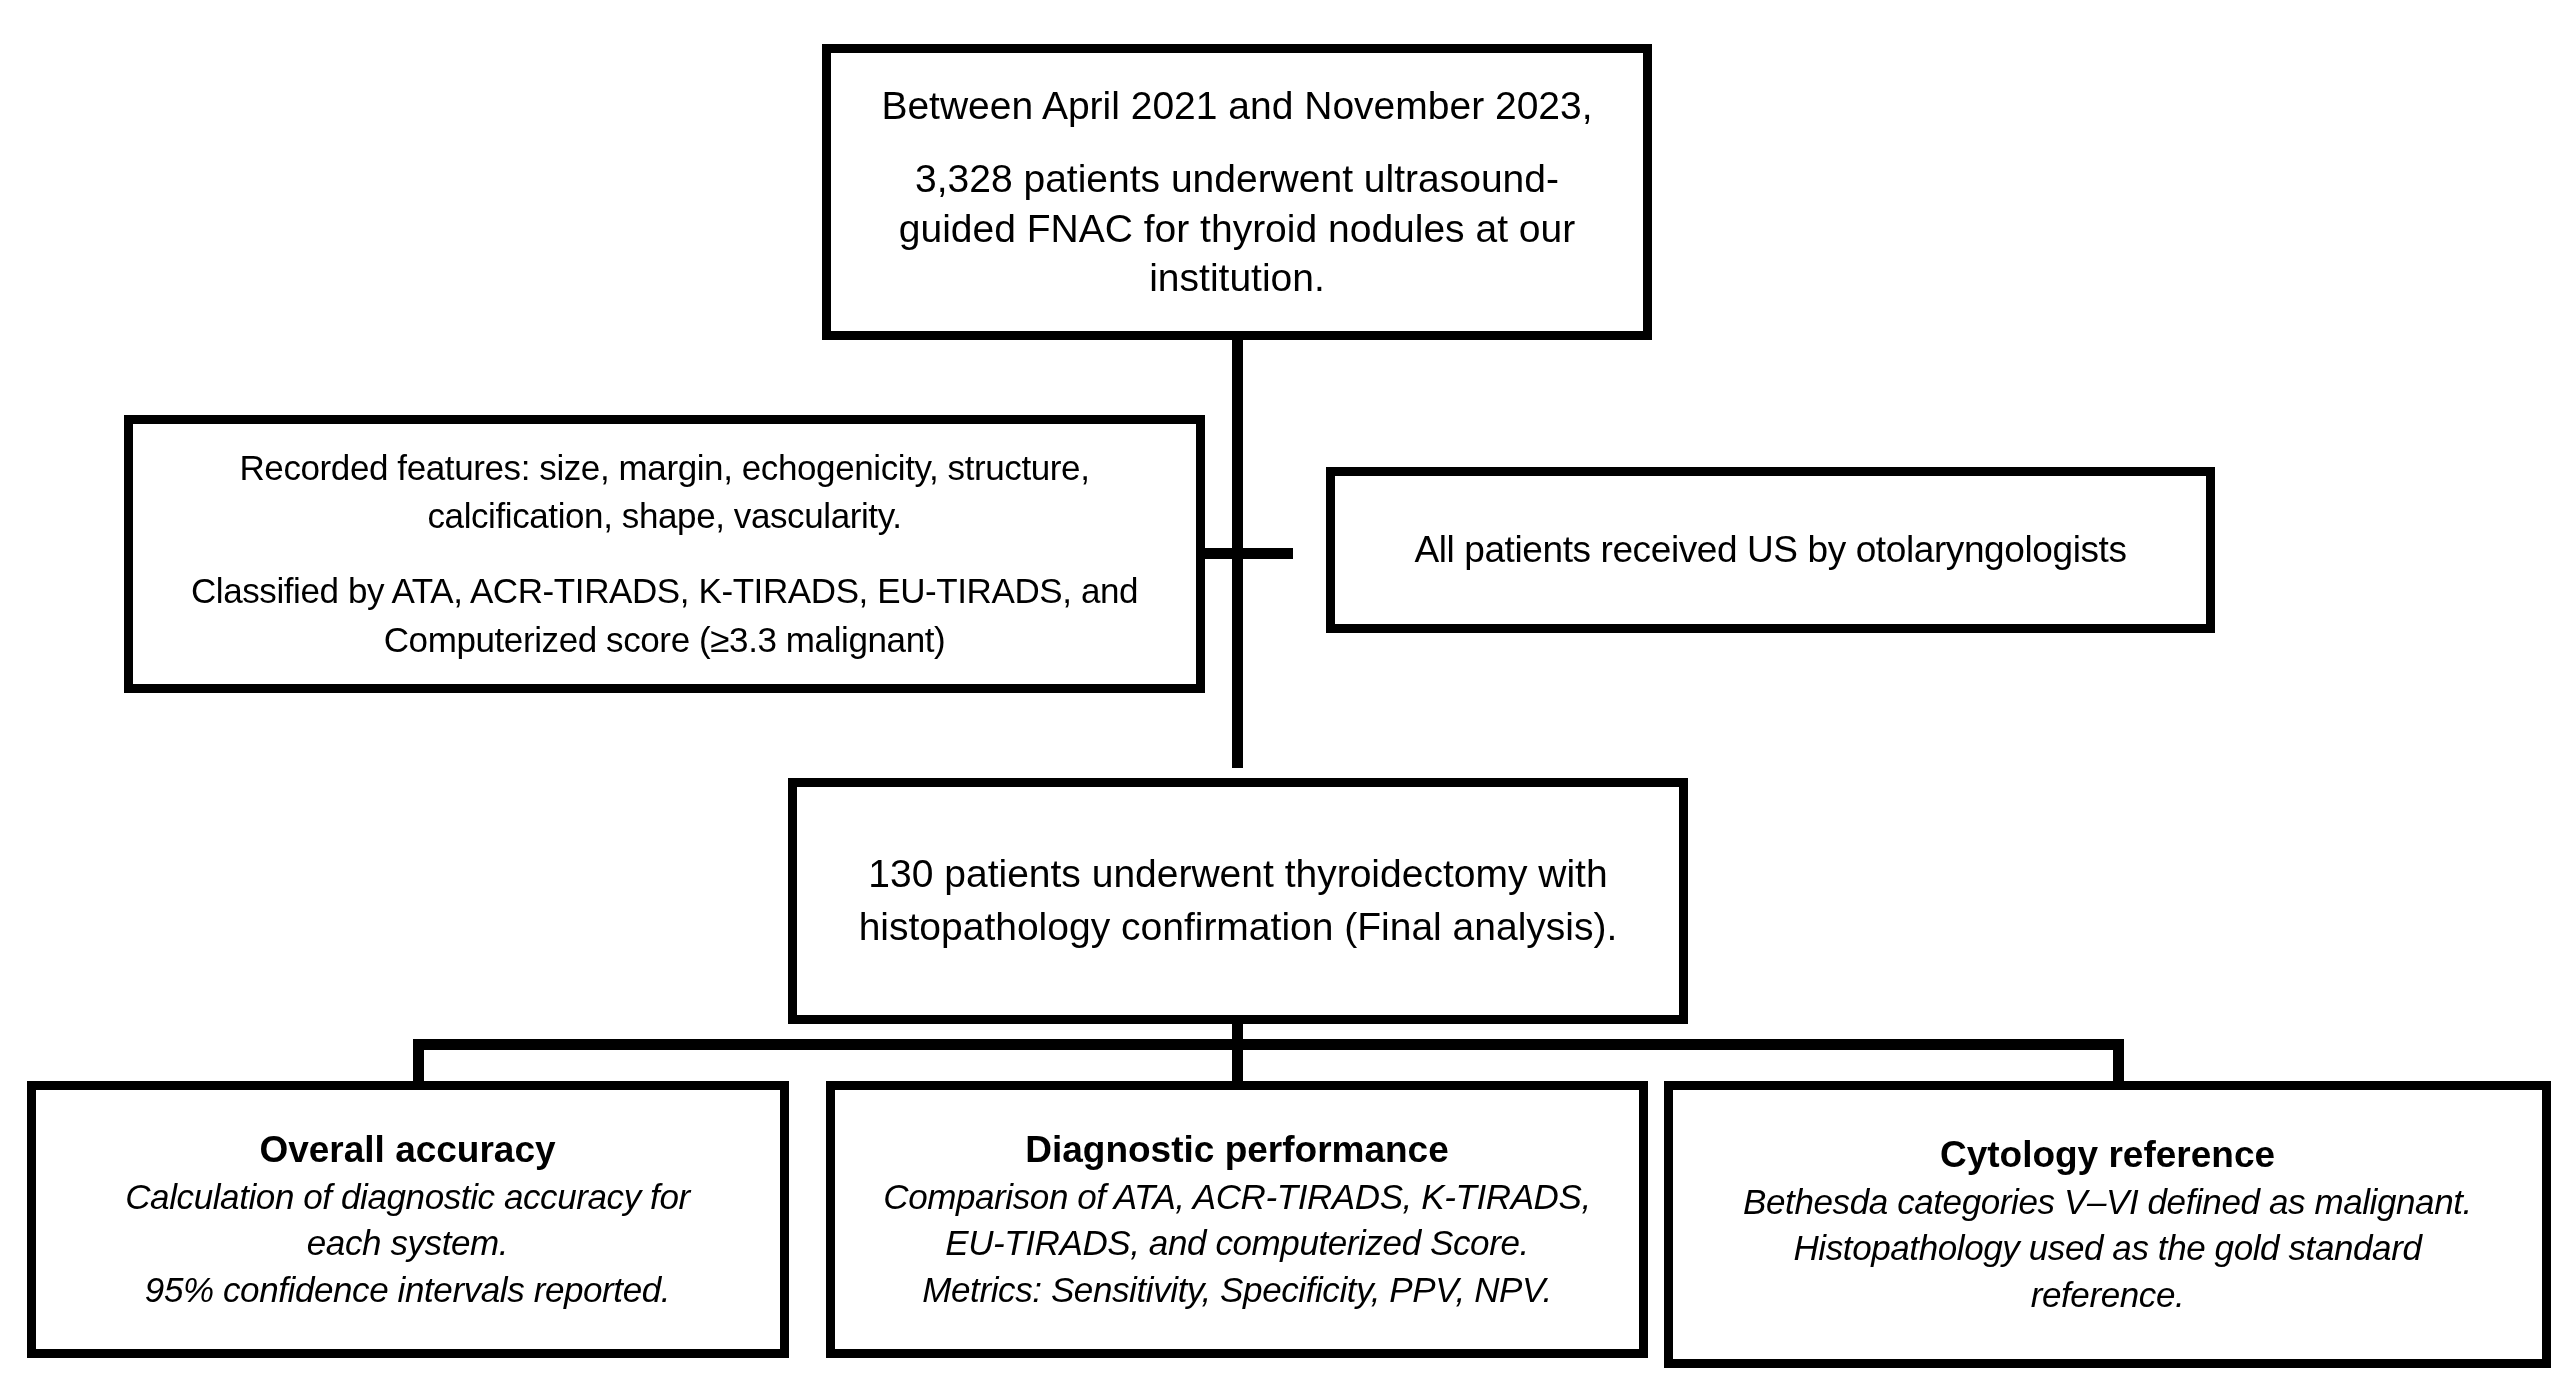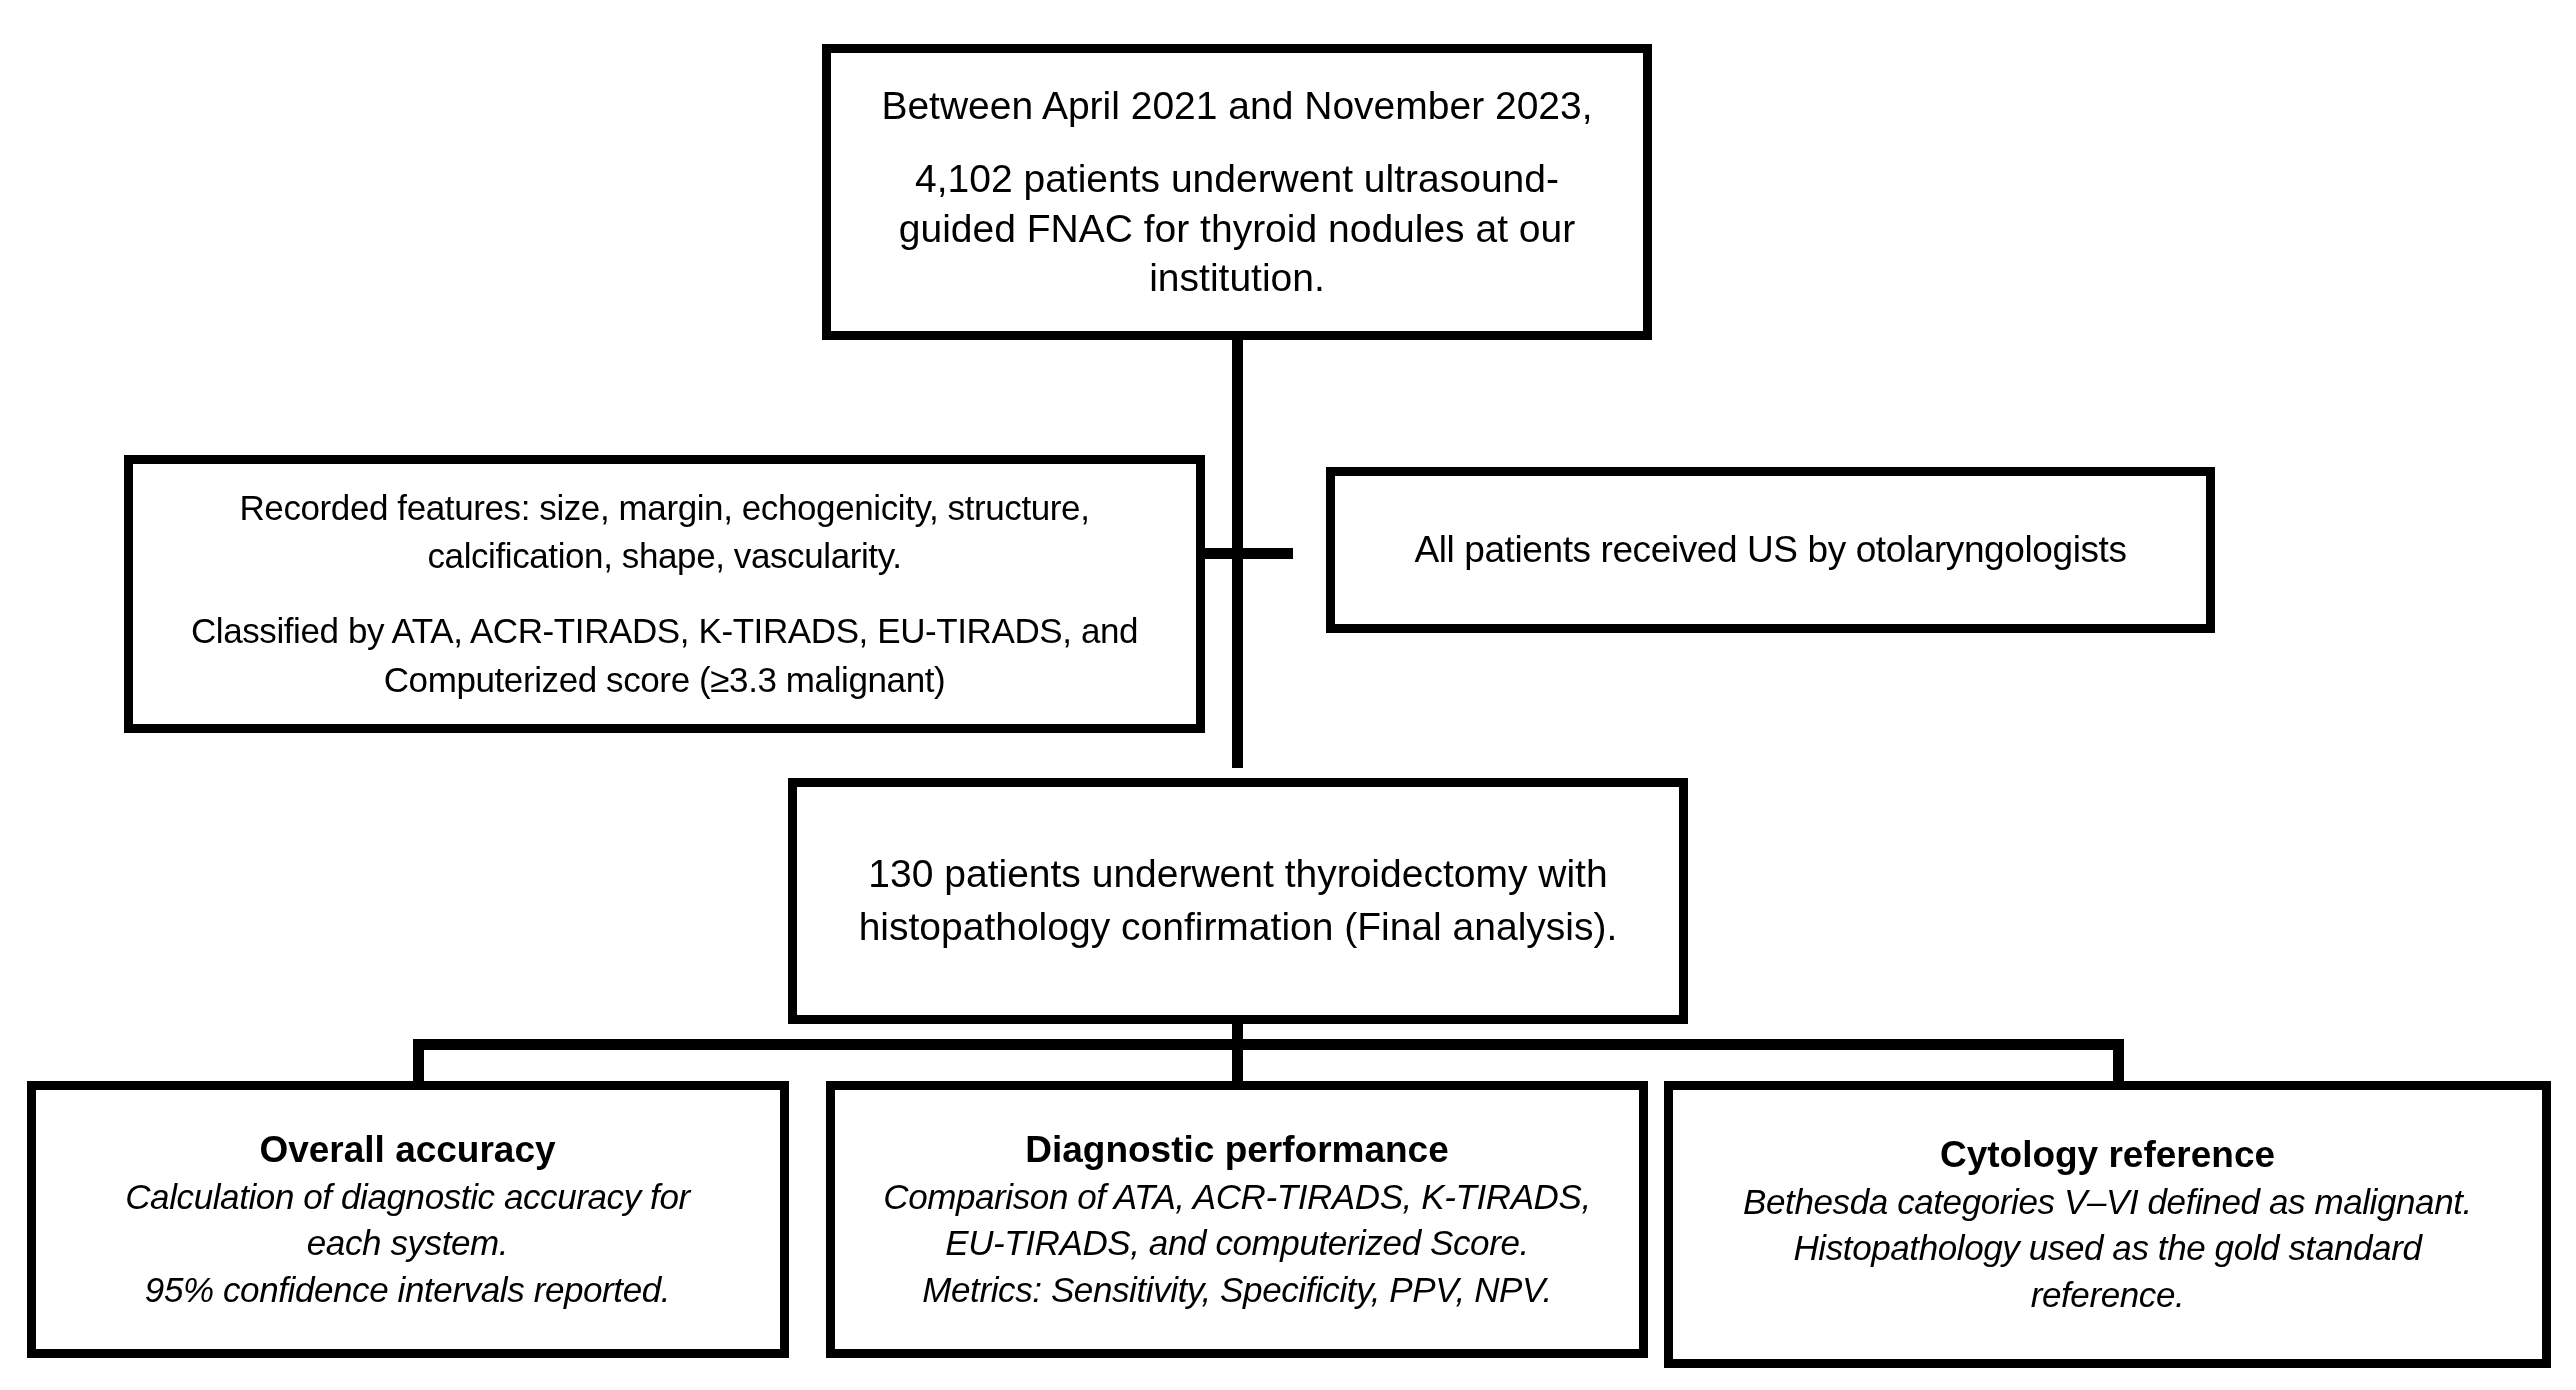--- a/index.html
+++ b/index.html
@@ -34,21 +34,21 @@
     white-space: pre-line;
   }
   .connector {
     position: absolute;
     background: #000000;
     z-index: 1;
   }
 
   
   #box-recruitment       { left: 822px;  top: 44px;   width: 830px;  height: 296px; }
-  #box-features          { left: 124px;  top: 415px;  width: 1081px; height: 278px; margin-top: 40px; }
+  #box-features          { left: 124px;  top: 415px;  width: 1081px; height: 278px; }
   #box-ultrasound        { left: 1280px; top: 467px;  width: 889px; height: 166px; margin-left: 46px; }
   #box-final             { left: 788px;  top: 778px;  width: 900px; height: 246px; }
   #box-overall           { left: 26.5px;   top: 1081px; width: 762px;  height: 277px; }
   #box-diagnostic        { left: 826px;  top: 1081px; width: 822px;  height: 277px; }
   #box-cytology          { left: 1664px; top: 1081px; width: 887px; height: 287px; }
 
   
   #conn-top-vertical     { left: 1232px; top: 331px;  width: 10.6px;   height: 437px; }
   #conn-features-us      { left: 1194px; top: 548px;  width: 99px;  height: 10.6px;  }
   #conn-final-drop       { left: 1232px; top: 1002px; width: 10.6px;   height: 84px;  }
@@ -73,21 +73,21 @@
 
   <div class="connector" id="conn-top-vertical"></div>
   <div class="connector" id="conn-features-us"></div>
   <div class="connector" id="conn-final-drop"></div>
   <div class="connector" id="conn-branch-line"></div>
   <div class="connector" id="conn-drop-left"></div>
   <div class="connector" id="conn-drop-right"></div>
 
   <div class="box" id="box-recruitment">
     <p class="t-recruitment">Between April 2021 and November 2023,</p>
-    <p class="t-recruitment">4,102 patients underwent ultrasound-
+    <p class="t-recruitment">3,328 patients underwent ultrasound-
 guided FNAC for thyroid nodules at our
 institution.</p>
   </div>
 
   <div class="box" id="box-features">
     <p class="t-features">Recorded features: size, margin, echogenicity, structure,
 calcification, shape, vascularity.</p>
     <p class="t-features">Classified by ATA, ACR-TIRADS, K-TIRADS, EU-TIRADS, and
 Computerized score (≥3.3 malignant)</p>
   </div>

